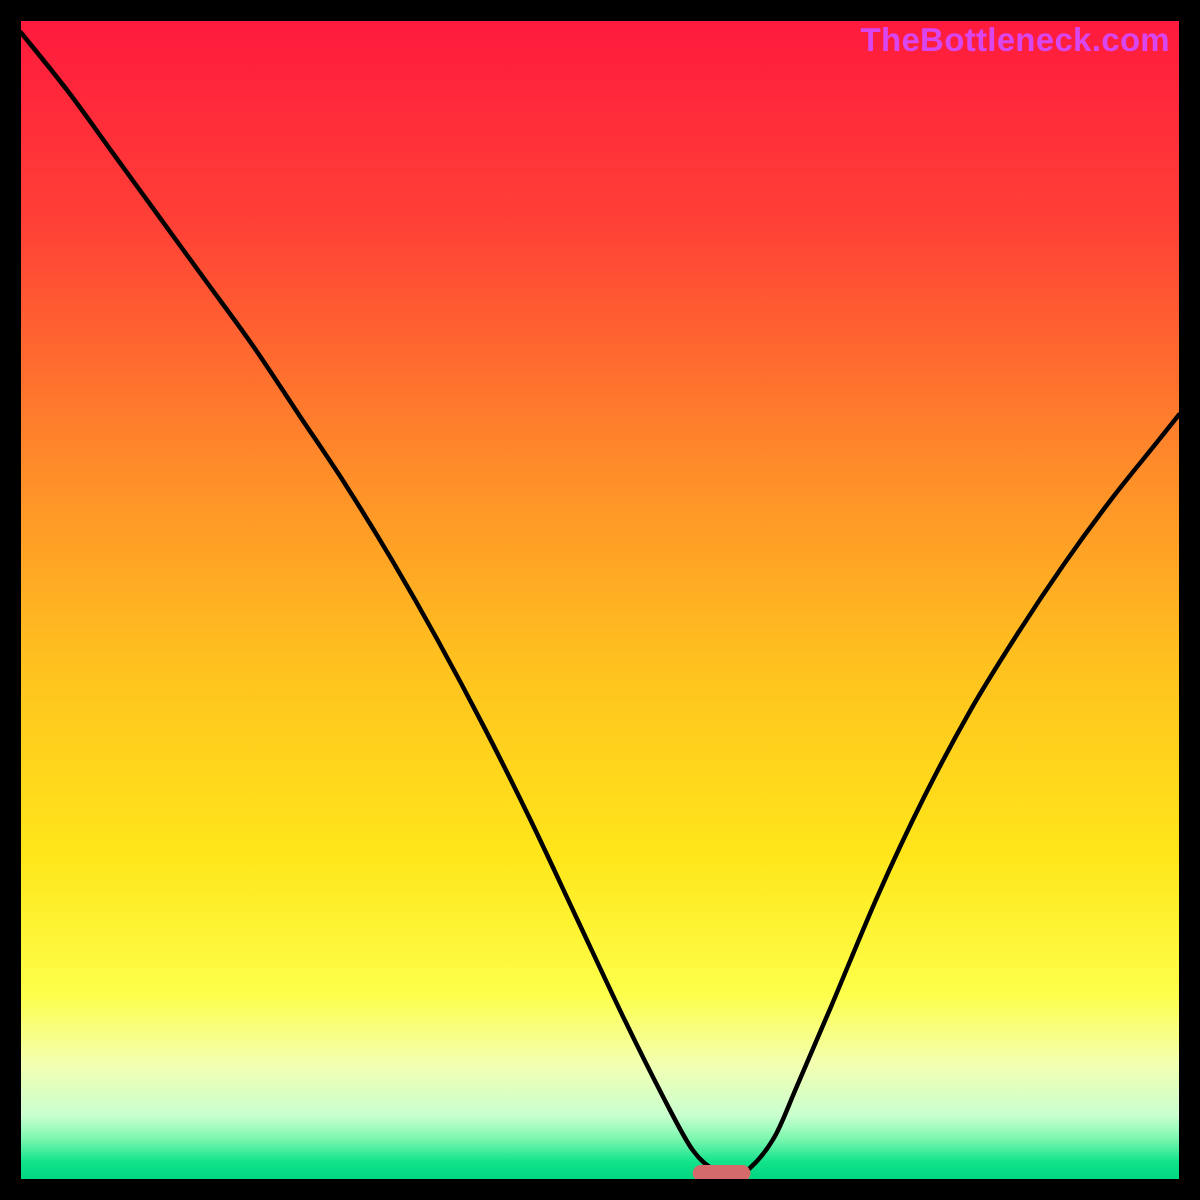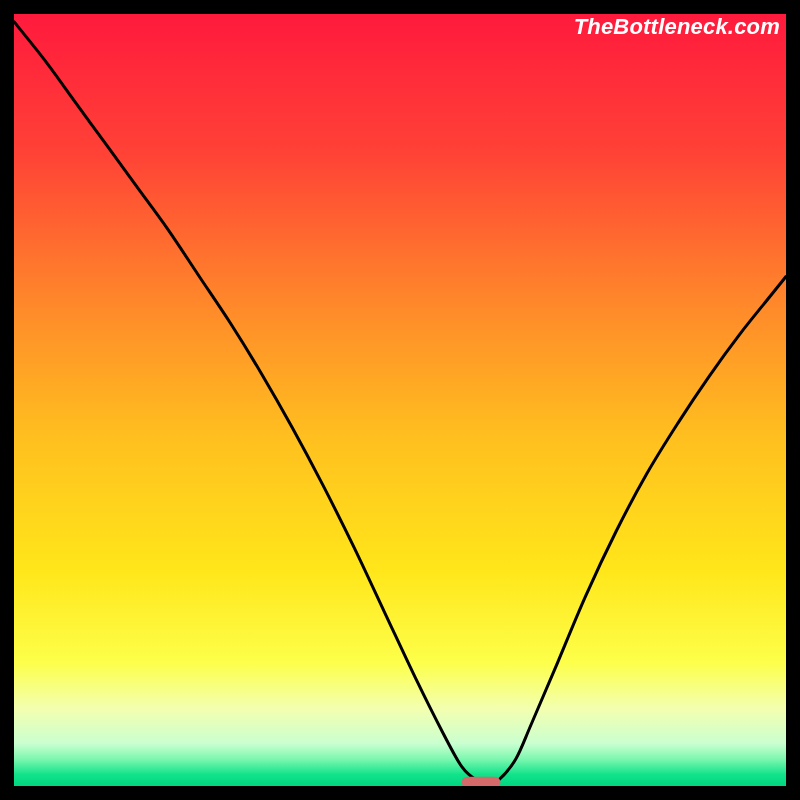--- a/index.html
+++ b/index.html
@@ -16,27 +16,26 @@
     left: 14px;
     top: 14px;
     width: 772px;
     height: 772px;
     background: #000000;
   }
   .watermark {
     position: absolute;
     top: 0px;
     right: 6px;
-    color: #ffffff;
+    color: #d946ef;
     font-size: 22px;
     font-weight: 600;
     letter-spacing: 0.2px;
     z-index: 10;
     user-select: none;
-    font-style: italic;
   }
   svg {
     display: block;
   }
 </style>
 </head>
 <body>
 
 <div class="frame">
   <div class="watermark">TheBottleneck.com</div>

